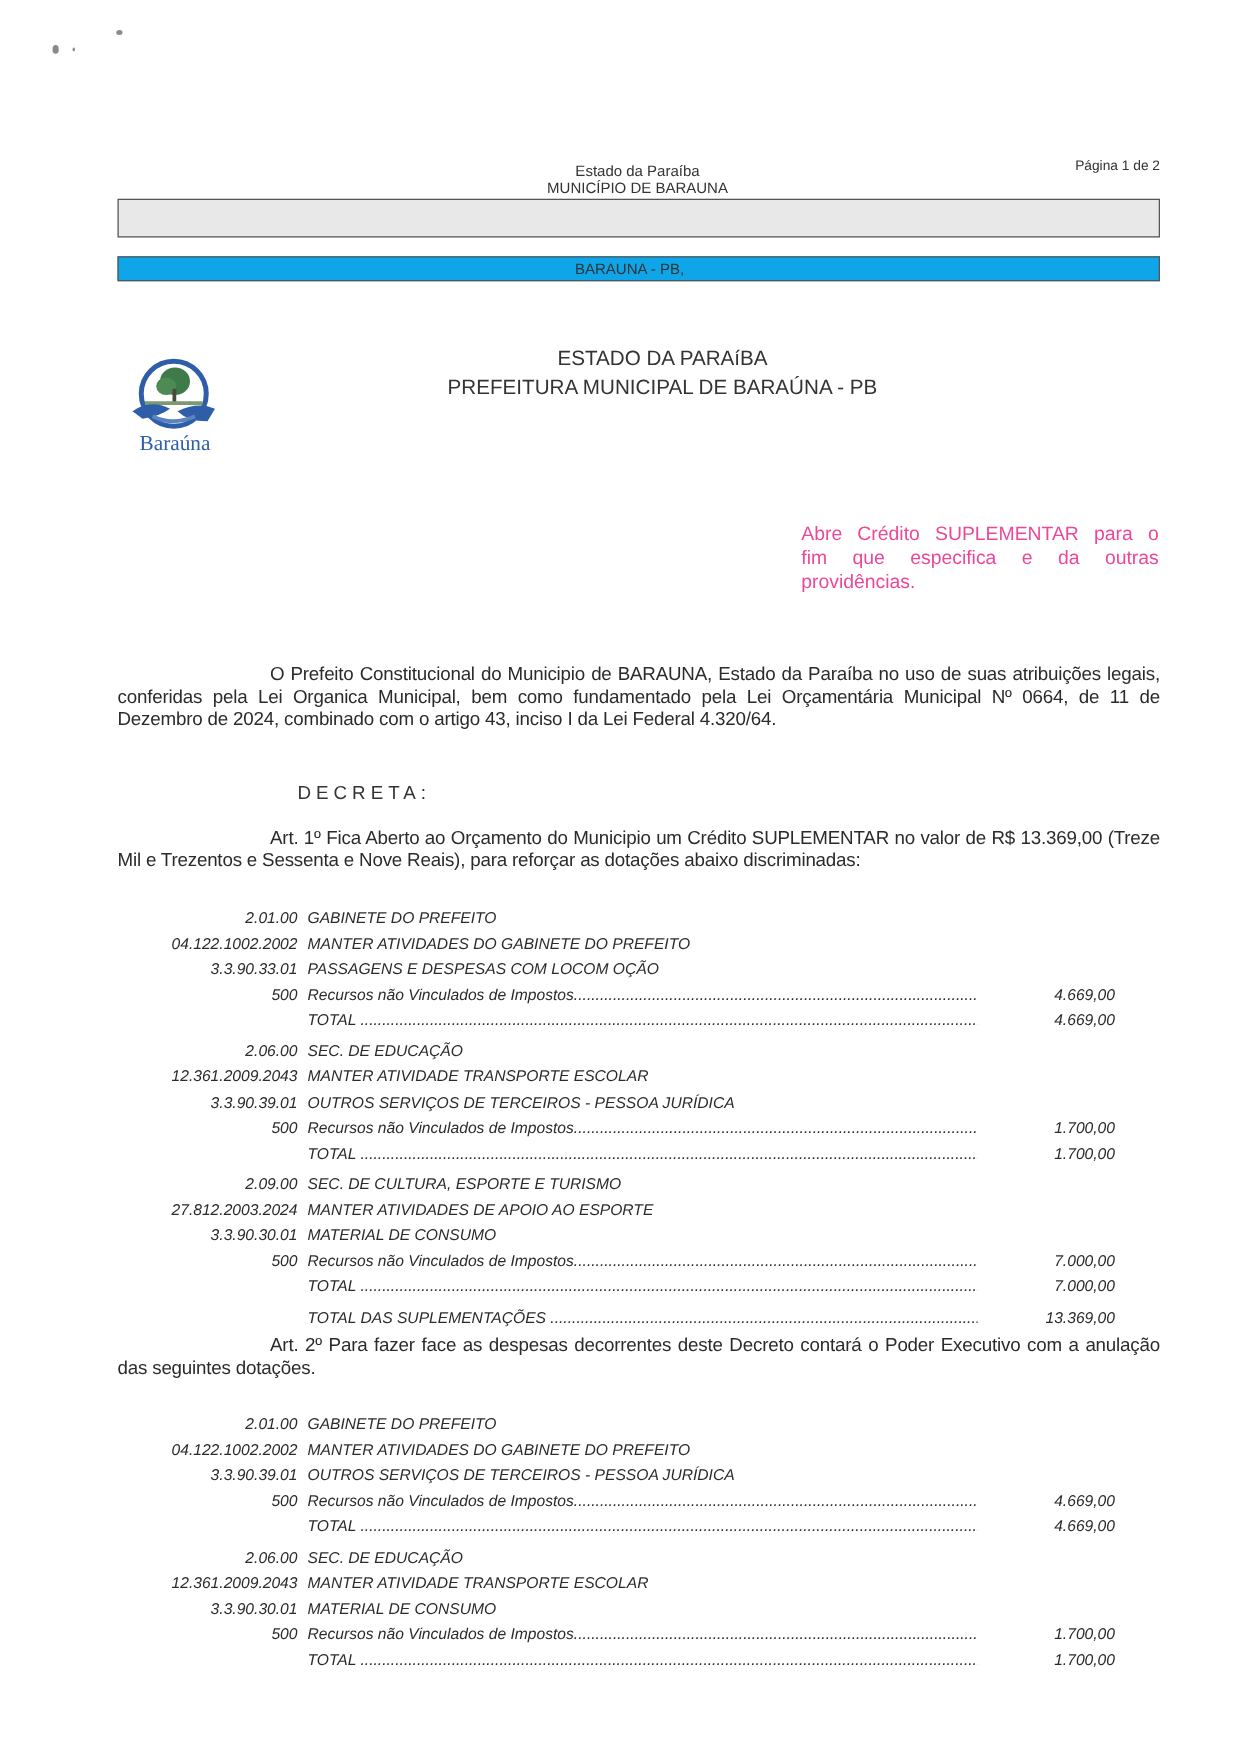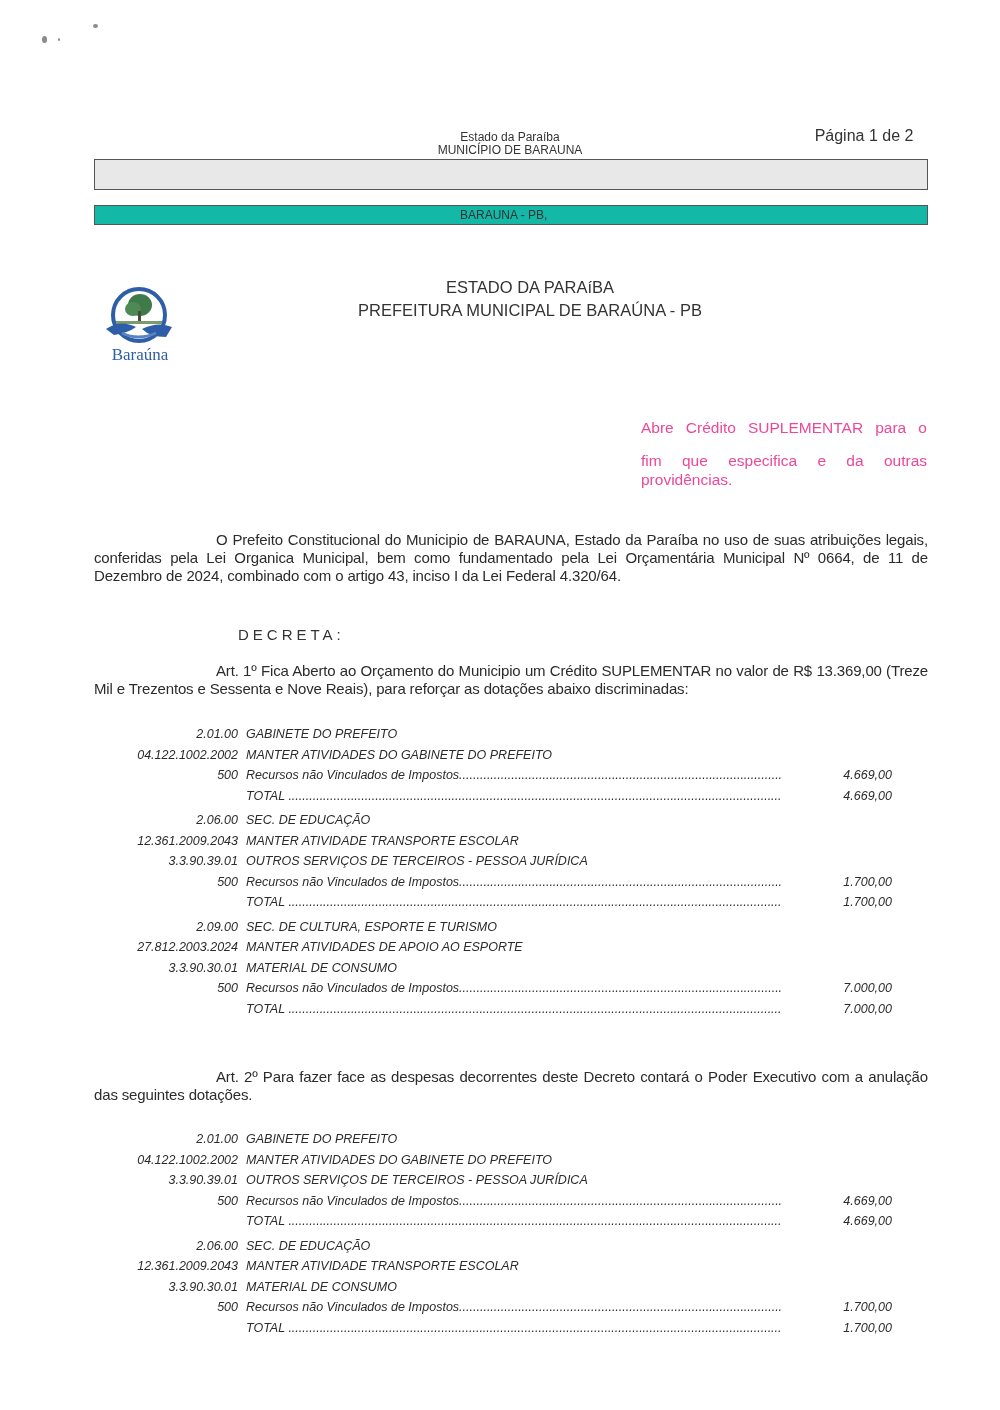--- a/index.html
+++ b/index.html
@@ -5,24 +5,24 @@
     html, body { margin: 0; padding: 0; background: #ffffff; }
     body {
       width: 1000px; height: 1410px; position: relative; overflow: hidden;
       font-family: "Liberation Sans", sans-serif; color: #2b2b2b;
     }
     .abs { position: absolute; }
     .specks { left: 38px; top: 20px; width: 70px; height: 30px; }
     .speck { position: absolute; background: #8a8a8a; border-radius: 50%; }
 
     .hdr-center { left: 380px; top: 131px; width: 260px; text-align: center; font-size: 12px; line-height: 13px; color: #333; }
-    .page-num { left: 800px; top: 127px; width: 128px; text-align: center; font-size: 16px; color: #333; }
+    .page-num { left: 800px; top: 127px; width: 128px; text-align: right; font-size: 11px; color: #333; }
 
     .box1 { left: 94px; top: 159px; width: 832px; height: 29px; border: 1.5px solid #555; background: #e8e8e8; }
-    .box2 { left: 94px; top: 205px; width: 832px; height: 18px; border: 1.5px solid #555; background: #14b8a6; }
+    .box2 { left: 94px; top: 205px; width: 832px; height: 18px; border: 1.5px solid #555; background: #0ea5e9; }
     .box2-text { position: absolute; left: 365px; top: 2px; font-size: 12px; color: #333; }
 
     .logo { left: 100px; top: 285px; width: 78px; height: 82px; }
     .logo-text { position: absolute; left: 2px; top: 60px; width: 76px; text-align: center; font-family: "Liberation Serif", serif; font-size: 17px; color: #2e5ea8; }
 
     .title-block { left: 300px; top: 276px; width: 460px; text-align: center; font-size: 16.5px; line-height: 23px; color: #333; }
 
     .ementa { left: 641px; top: 418px; width: 286px; font-size: 15.5px; line-height: 19px; text-align: justify; color: #ec4899; }
     .ementa-l1 { display: block; text-align-last: justify; }
 
@@ -77,39 +77,43 @@
   <div class="logo-text">Baraúna</div>
 </div>
 
 <div class="abs title-block">
   <div>ESTADO  DA PARAíBA</div>
   <div>PREFEITURA MUNICIPAL DE BARAÚNA - PB</div>
 </div>
 
 <div class="abs ementa">
   <span class="ementa-l1">Abre Crédito SUPLEMENTAR para o</span>
-  <span style="display:block;text-align:justify;text-align-last:left;word-spacing:10px;margin-top:14px;">fim que especifica e da outras providências.</span>
+  <span style="display:block;text-align:justify;text-align-last:left;word-spacing:10px;">fim que especifica e da outras providências.</span>
 </div>
 
 <div class="abs para p1"><span class="indent"></span><span>O Prefeito Constitucional do Municipio de BARAUNA, Estado da Paraíba no uso de suas atribuições legais, conferidas pela Lei Organica Municipal, bem como fundamentado pela Lei Orçamentária Municipal Nº 0664, de 11 de Dezembro de 2024, combinado com o artigo 43, inciso I da Lei Federal 4.320/64.</span></div>
 
 <div class="abs decreta">DECRETA:</div>
 
 <div class="abs para p2"><span class="indent"></span><span>Art. 1º Fica Aberto ao Orçamento do Municipio um Crédito SUPLEMENTAR no valor de R$ 13.369,00 (Treze Mil e Trezentos e Sessenta e Nove Reais), para reforçar as dotações abaixo discriminadas:</span></div>
 
 <div class="abs section" style="top:724px;">
 
   <div class="row">
       <span class="code">2.01.00</span>
       <span class="desc">GABINETE DO PREFEITO</span>
     </div>
   <div class="row">
       <span class="code">04.122.1002.2002</span>
       <span class="desc">MANTER ATIVIDADES DO GABINETE DO PREFEITO</span>
     </div>
+  <div class="row">
+      <span class="code">3.3.90.33.01</span>
+      <span class="desc">PASSAGENS E DESPESAS COM LOCOM OÇÃO</span>
+    </div>
   <div class="row fn">
       <span class="code">500</span>
       <span class="leader"><span>Recursos não Vinculados de Impostos</span><span class="dots"></span></span>
       <span class="val">4.669,00</span>
     </div>
   <div class="row">
       <span class="leader"><span>TOTAL</span><span class="dots"></span></span>
       <span class="val">4.669,00</span>
     </div>
   <div class="gap"></div>
@@ -152,20 +156,24 @@
   <div class="row fn">
       <span class="code">500</span>
       <span class="leader"><span>Recursos não Vinculados de Impostos</span><span class="dots"></span></span>
       <span class="val">7.000,00</span>
     </div>
   <div class="row">
       <span class="leader"><span>TOTAL</span><span class="dots"></span></span>
       <span class="val">7.000,00</span>
     </div>
   <div class="gap"></div>
+  <div class="row">
+      <span class="leader"><span>TOTAL DAS SUPLEMENTAÇÕES</span><span class="dots"></span></span>
+      <span class="val">13.369,00</span>
+    </div>
 </div>
 
 <div class="abs para p3"><span class="indent"></span><span>Art. 2º Para fazer face as despesas decorrentes deste Decreto contará o Poder Executivo com a anulação das seguintes dotações.</span></div>
 
 <div class="abs section" style="top:1129px;">
   <div class="row">
       <span class="code">2.01.00</span>
       <span class="desc">GABINETE DO PREFEITO</span>
     </div>
   <div class="row">

